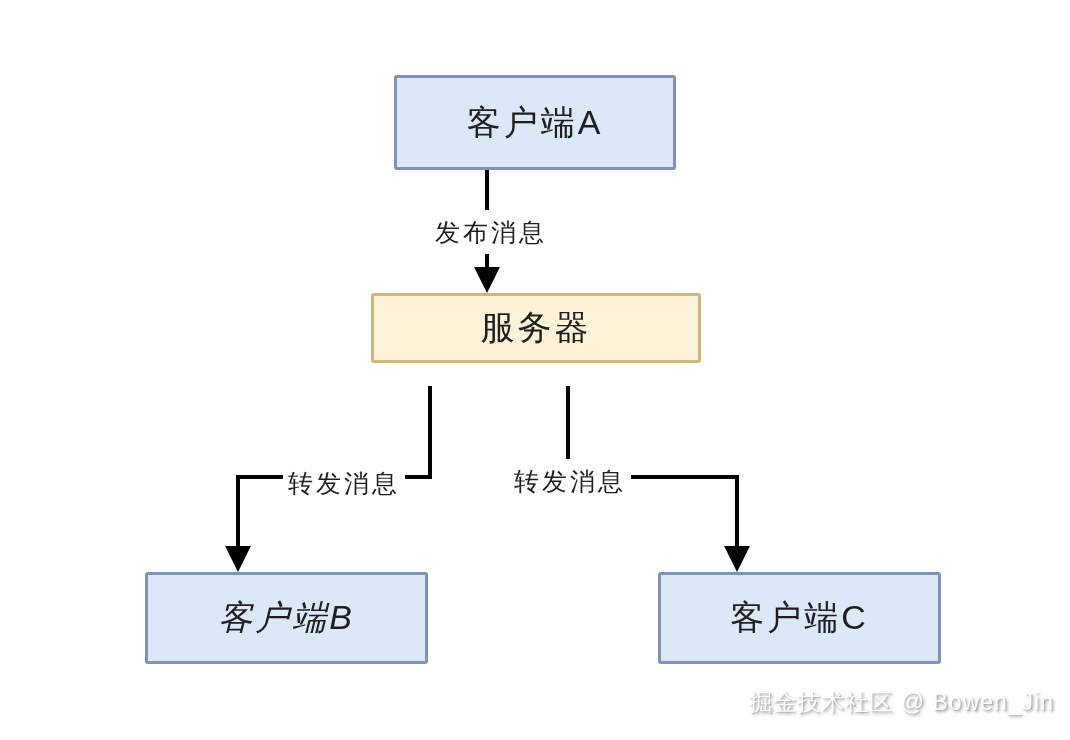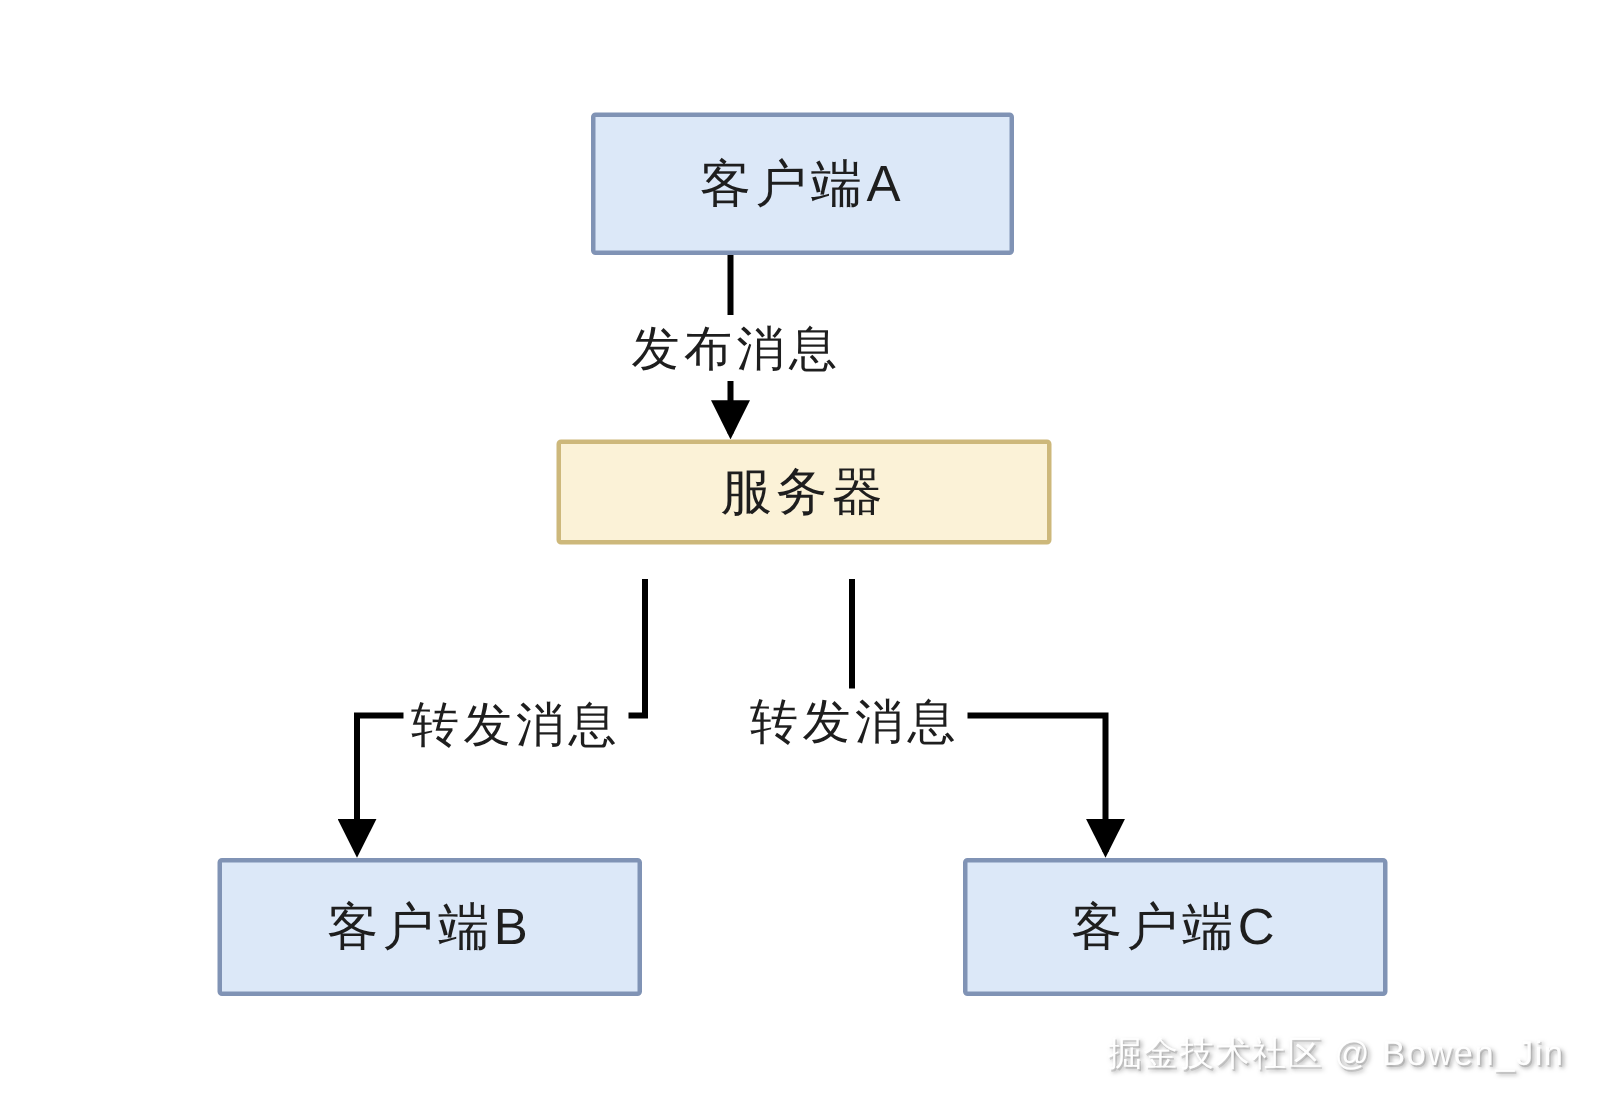--- a/index.html
+++ b/index.html
@@ -50,44 +50,44 @@
   .node-client {
     background: var(--client-fill, #dce8f8);
     border: 3px solid var(--client-border, #8093b5);
   }
   .node-server {
     background: var(--server-fill, #fbf2d7);
     border: 3px solid var(--server-border, #cdb87b);
   }
   .node-a { left: 346px; top: 75px;  width: 282px; height: 95px; }
   .node-s { left: 323px; top: 293px; width: 330px; height: 70px; }
-  .node-b { left: 97px;  top: 572px; width: 283px; height: 92px; }
-  .node-c { left: 594px; top: 572px; width: 283px; height: 92px; }
+  .node-b { left: 97px;  top: 572px; width: 283px; height: 92px; font-style: italic; }
+  .node-c { left: 610px; top: 572px; width: 283px; height: 92px; }
 
   .edge-label {
     position: absolute;
     z-index: 3;
     transform: translateX(-50%);
     background: #ffffff;
     padding: 0 5px;
     height: 44px;
     line-height: 44px;
-    font-size: 32px;
+    font-size: 25px;
     letter-spacing: 3px;
     color: var(--text-color, #1e1e1e);
     white-space: nowrap;
   }
   .label-publish   { left: 491px; top: 210px; }
   .label-forward-b { left: 344px; top: 461px; }
   .label-forward-c { left: 570px; top: 459px; }
 
   .watermark {
     position: absolute;
     z-index: 4;
-    right: 27px;
+    right: 16px;
     top: 687px;
     height: 30px;
     line-height: 30px;
     font-size: 23px;
     letter-spacing: 1px;
     color: rgba(255, 255, 255, 0.97);
     text-shadow: 2px 2px 3px rgba(90, 90, 90, 0.55), 1px 1px 0 rgba(150,150,150,0.35);
     white-space: nowrap;
   }
 </style>

